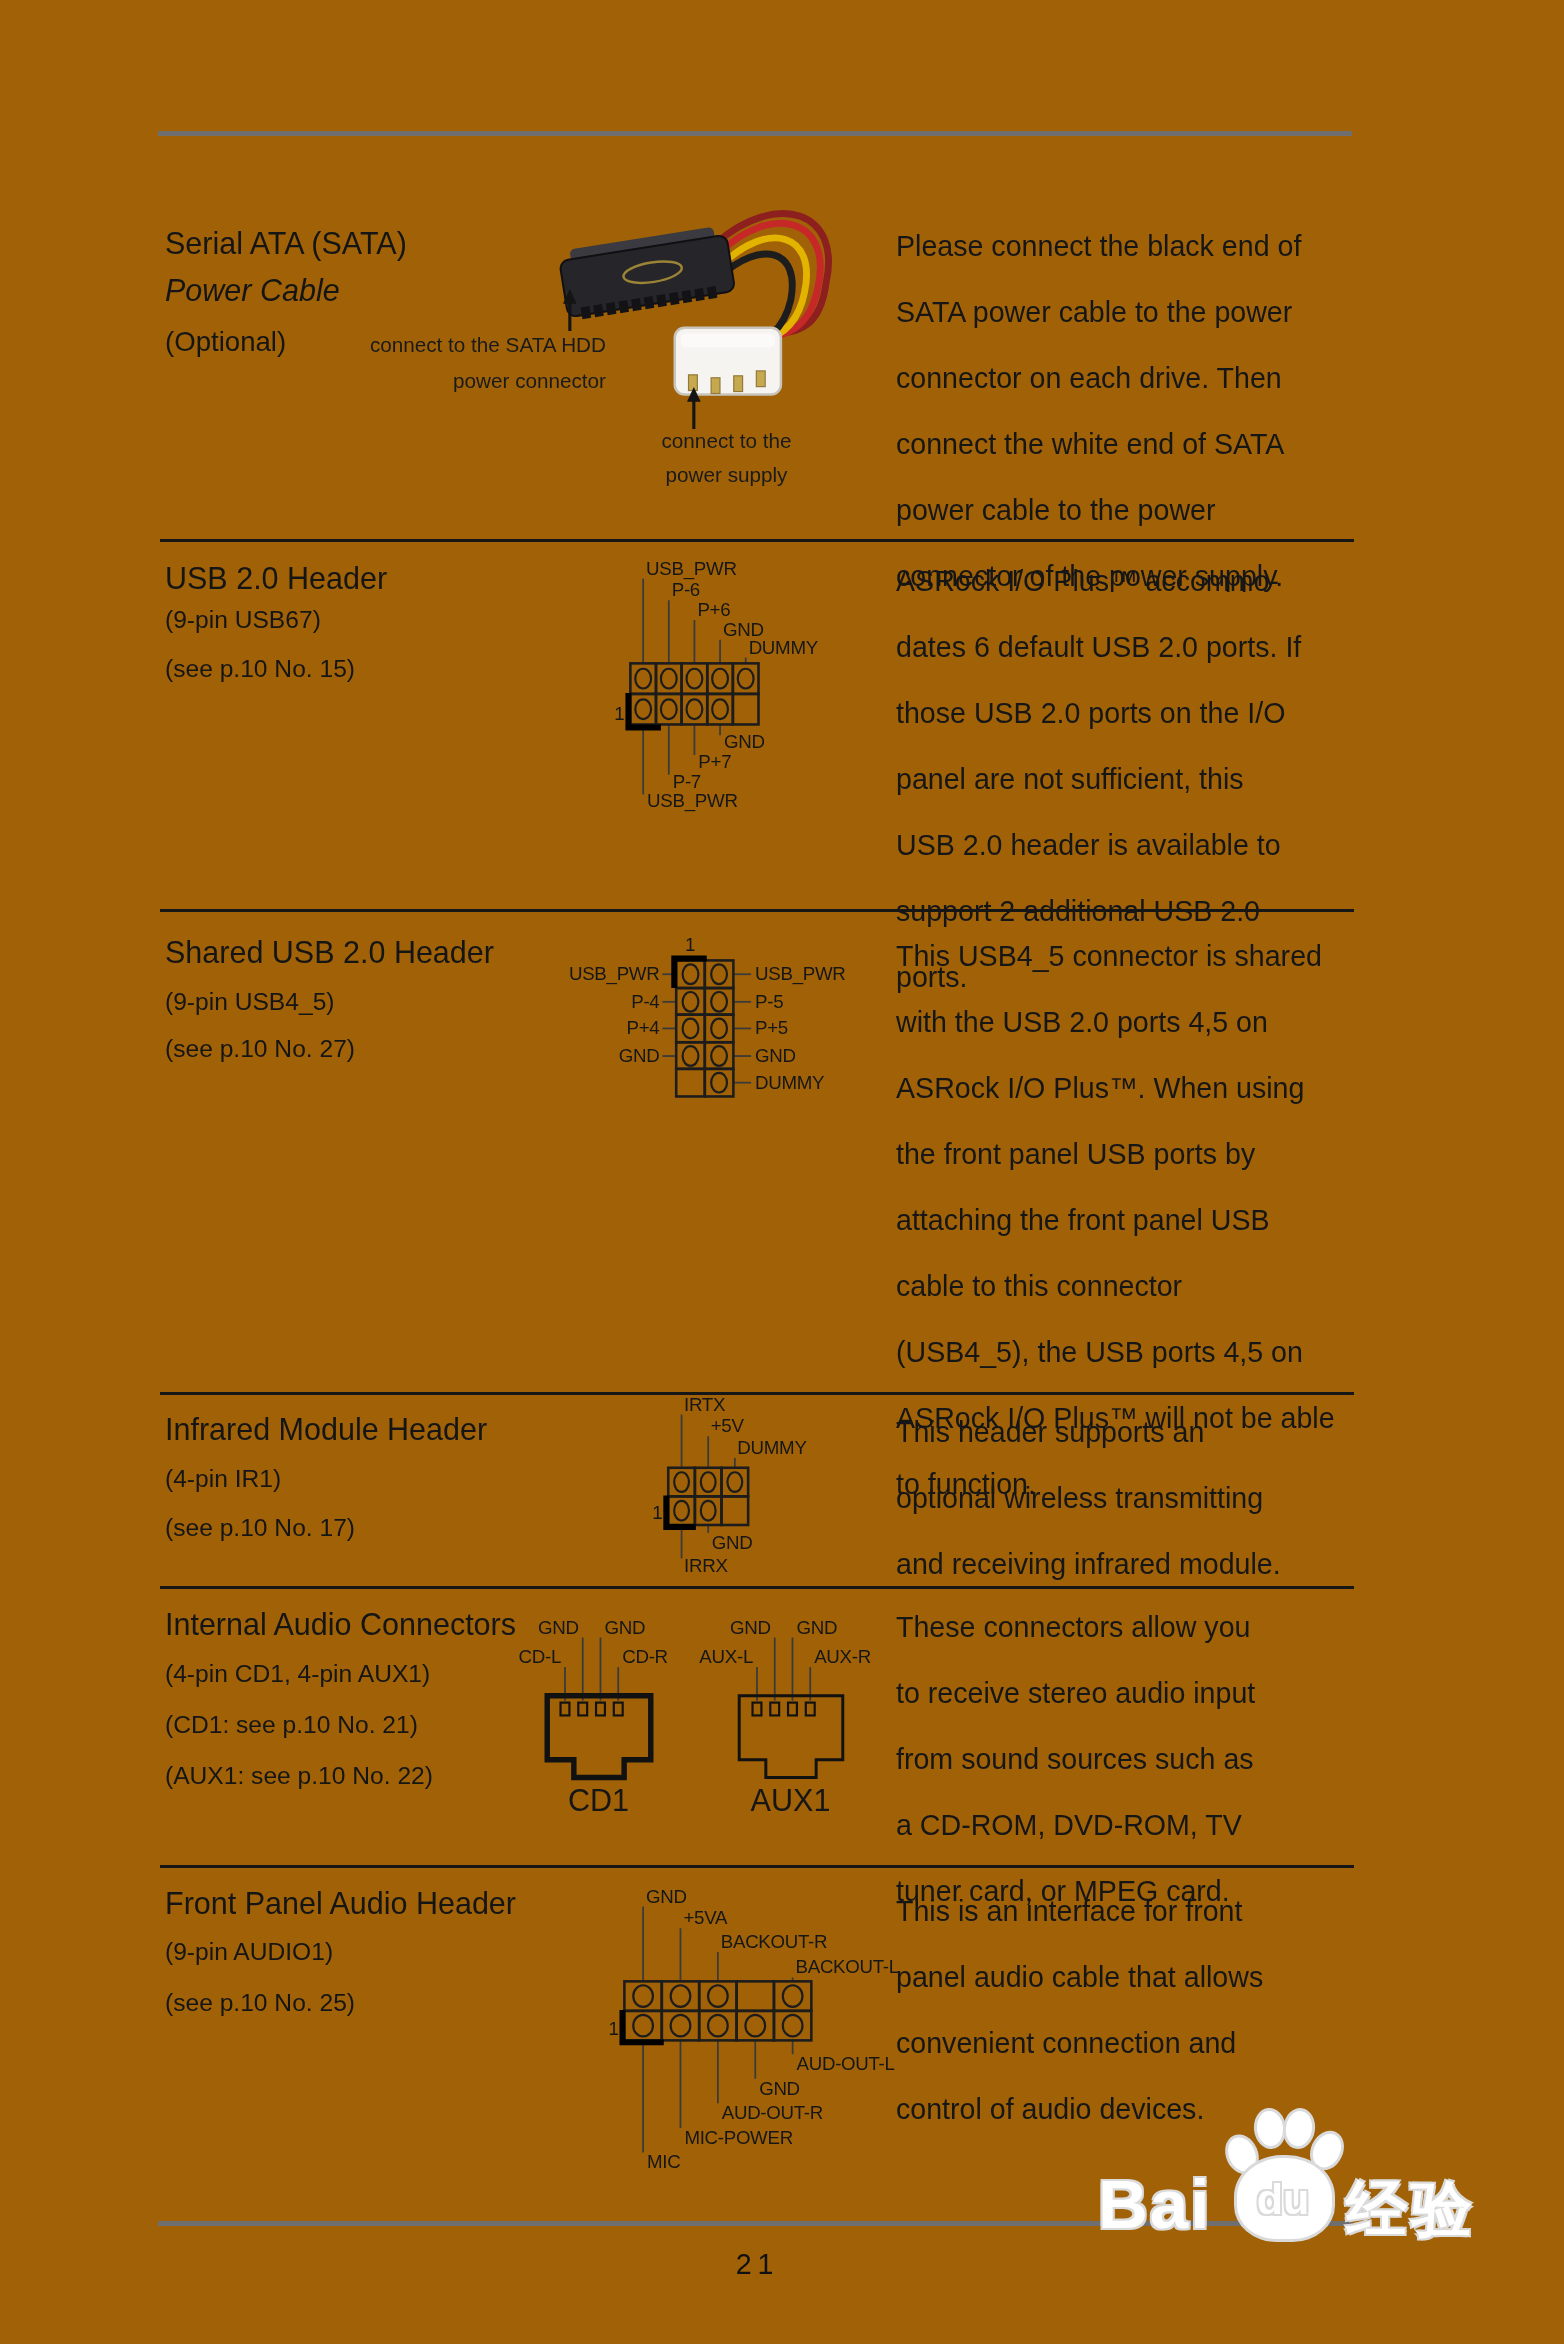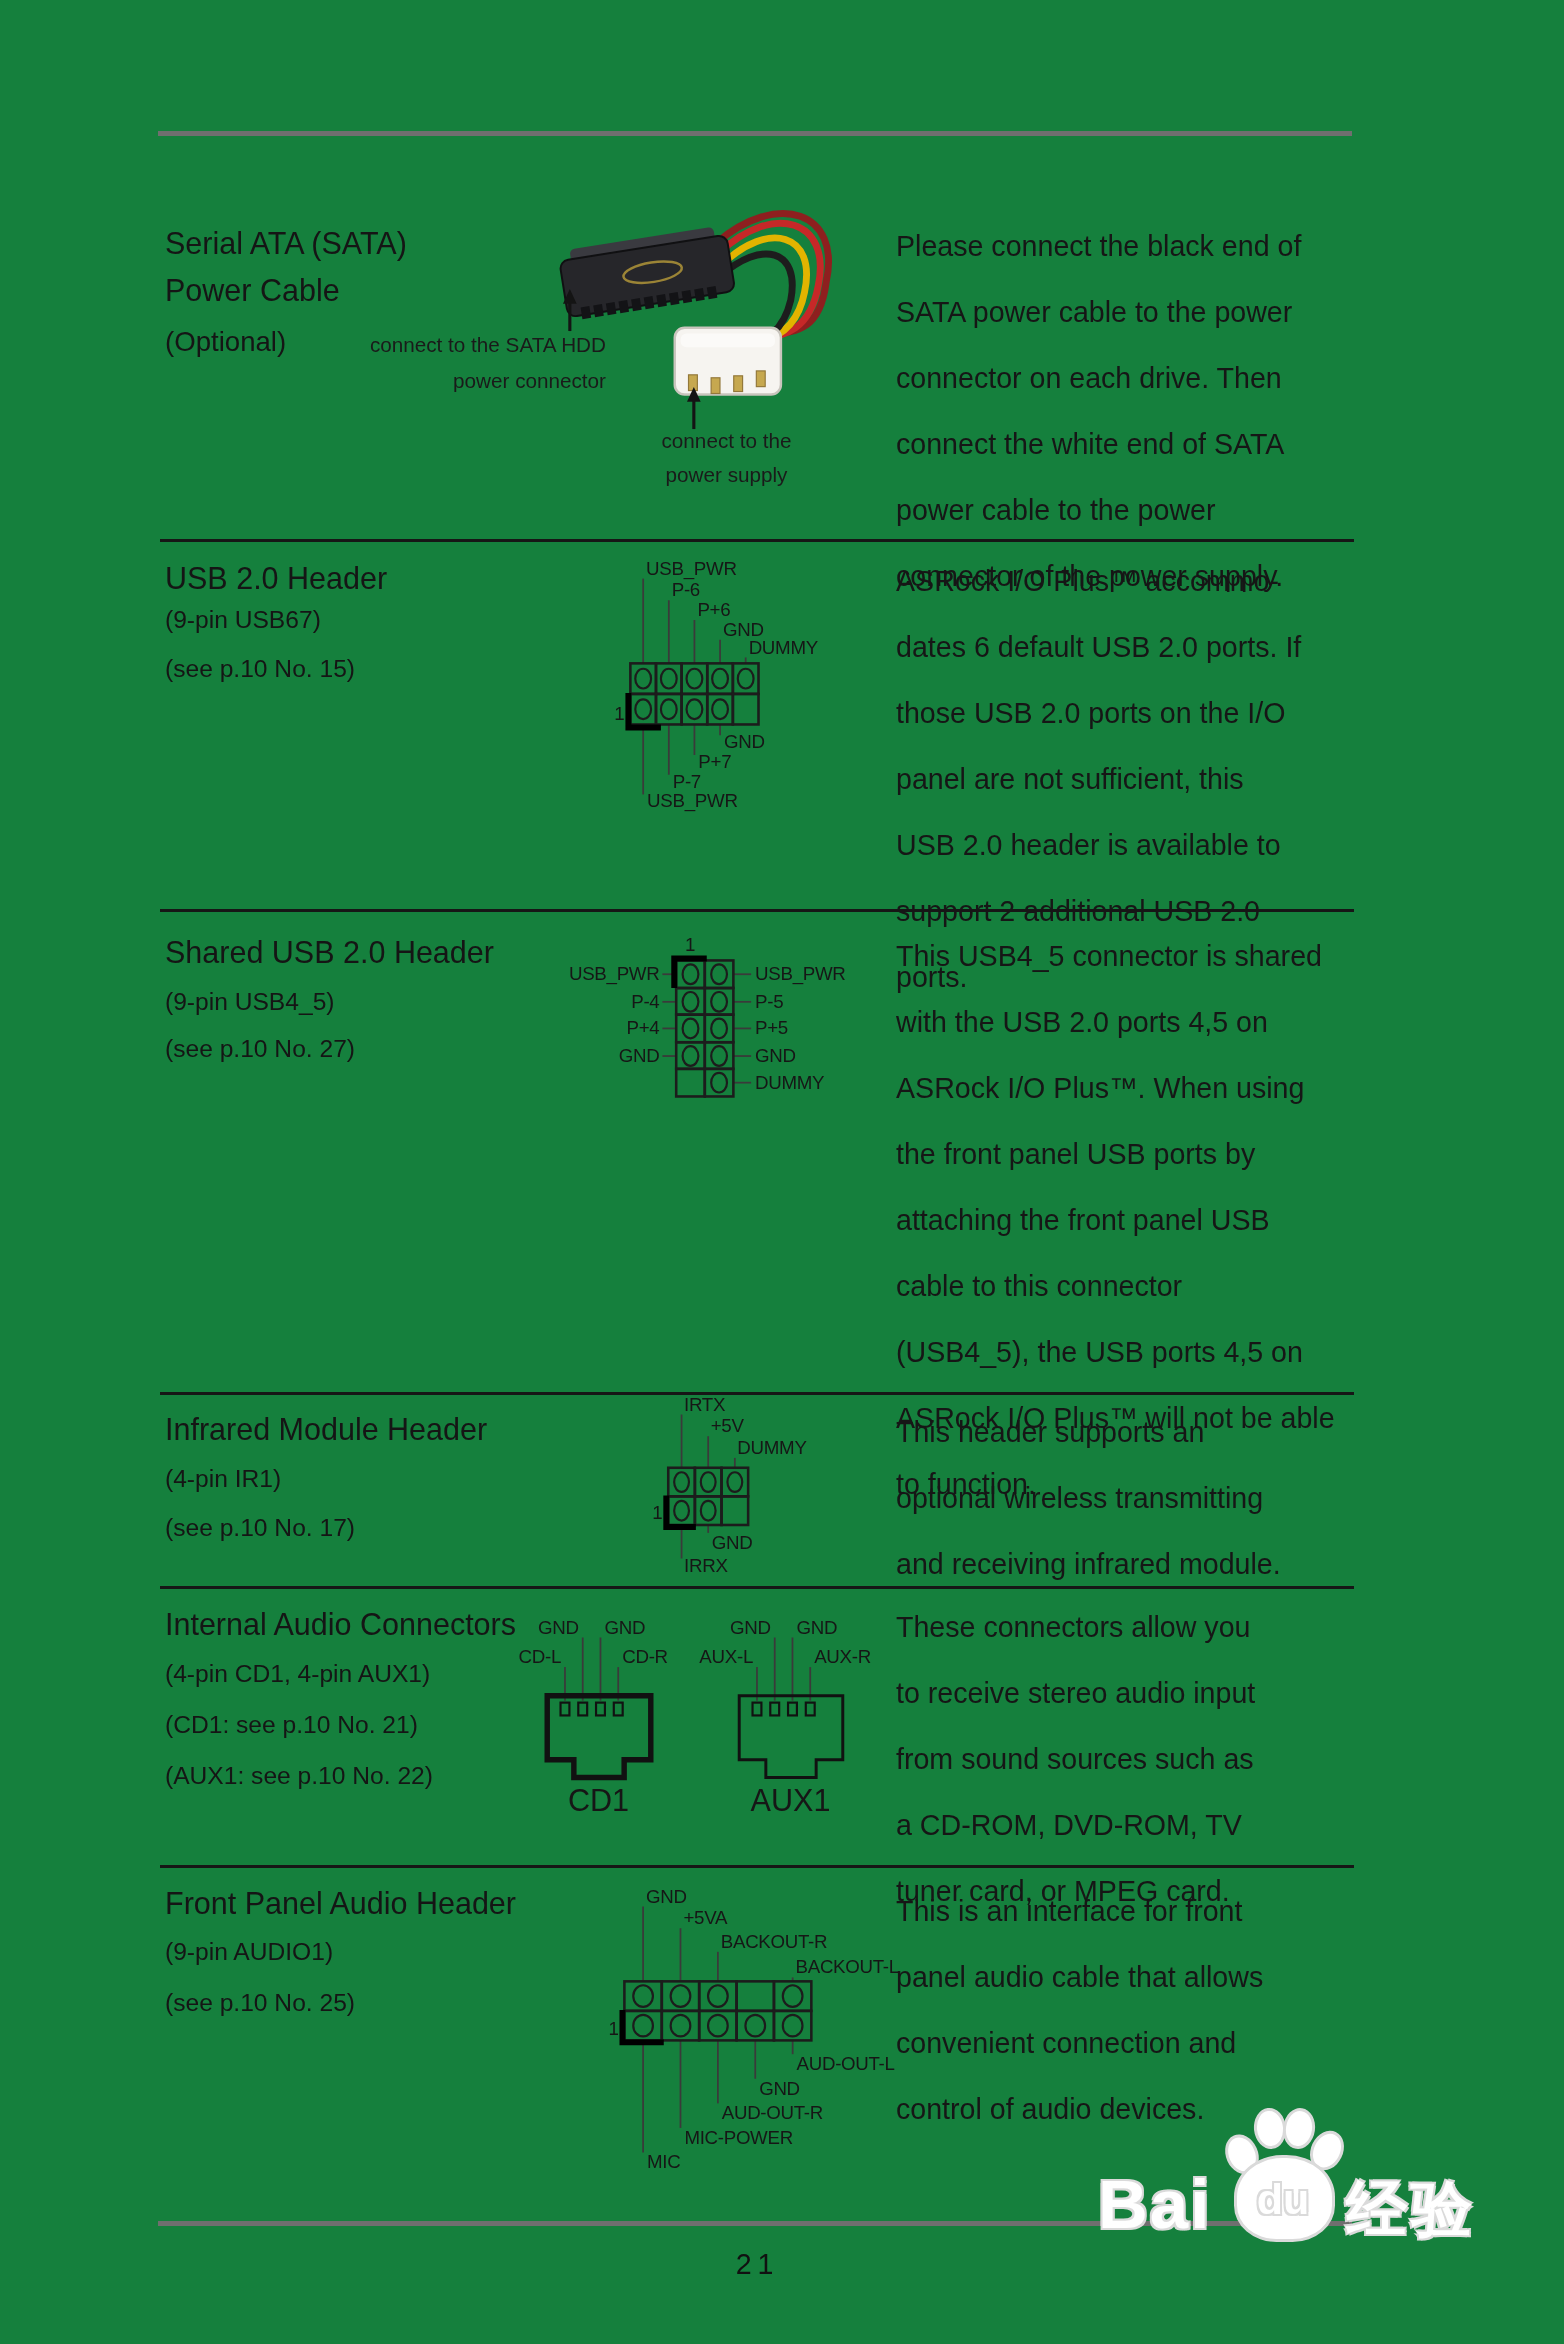--- a/index.html
+++ b/index.html
@@ -1,16 +1,16 @@
 <!DOCTYPE html>
 <html><head>
 <meta charset="utf-8">
 <style>
   html,body{margin:0;padding:0;background:#ffffff;}
-  .page{position:relative;width:1564px;height:2344px;background:#15803d;overflow:hidden;
+  .page{position:relative;width:1564px;height:2344px;background:#a16207;overflow:hidden;
         font-family:"Liberation Sans", sans-serif;color:#151515;}
   .abs{position:absolute;}
   .rule{position:absolute;left:158px;width:1194px;height:4.9px;background:#6f6f6f;}
   .divider{position:absolute;left:160px;width:1194px;height:3px;background:#161616;}
   .title{position:absolute;left:165px;font-size:30.5px;line-height:37px;white-space:nowrap;}
   .sub{position:absolute;left:165px;font-size:24.6px;line-height:29.6px;white-space:nowrap;}
   .desc{position:absolute;left:896px;width:485px;font-size:28.6px;line-height:66px;
         white-space:pre-line;color:#161616;}
   .photo-label{position:absolute;font-size:20.7px;line-height:25.6px;color:#1a1a1a;}
   .r{text-align:right;} .c{text-align:center;}
@@ -38,21 +38,21 @@
 </style>
 </head>
 <body>
 
 <div class="page">
 
   <div class="rule" style="top:131px;"></div>
 
   <div>
     <div class="title" style="top:225px;">Serial ATA (SATA)</div>
-    <div class="title" style="top:272px;">Power Cable</div>
+    <div class="title" style="top:272px;font-style:italic;">Power Cable</div>
     <div class="title" style="top:323px;font-size:27.6px;">(Optional)</div>
 
     <svg class="abs" style="left:527px;top:192px;" width="325" height="231" viewBox="0 0 330 235">
       <path d="M192,52 C255,-2 320,20 304,92 C297,146 268,142 240,146" stroke="#8e1f1f" stroke-width="7" fill="none"></path>
       <path d="M195,62 C250,10 310,28 296,95 C288,140 262,148 232,150" stroke="#c62828" stroke-width="7" fill="none"></path>
       <path d="M198,74 C245,28 295,42 282,102 C275,138 252,152 224,154" stroke="#e2b400" stroke-width="7" fill="none"></path>
       <path d="M196,86 C238,48 278,58 268,110 C261,140 244,154 214,156" stroke="#1d1d1d" stroke-width="7" fill="none"></path>
       <g transform="rotate(-9,125,85)">
         <rect x="48" y="46" width="148" height="18" rx="5" fill="#3a3a40"></rect>
         <rect x="36" y="56" width="172" height="58" rx="9" fill="#26262a" stroke="#101012" stroke-width="2"></rect>

